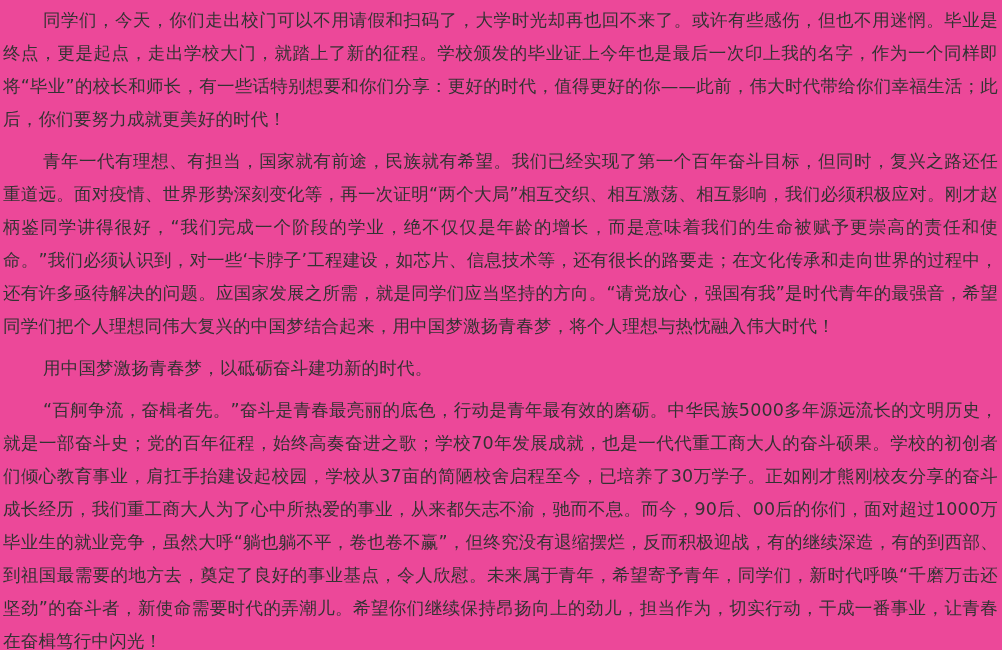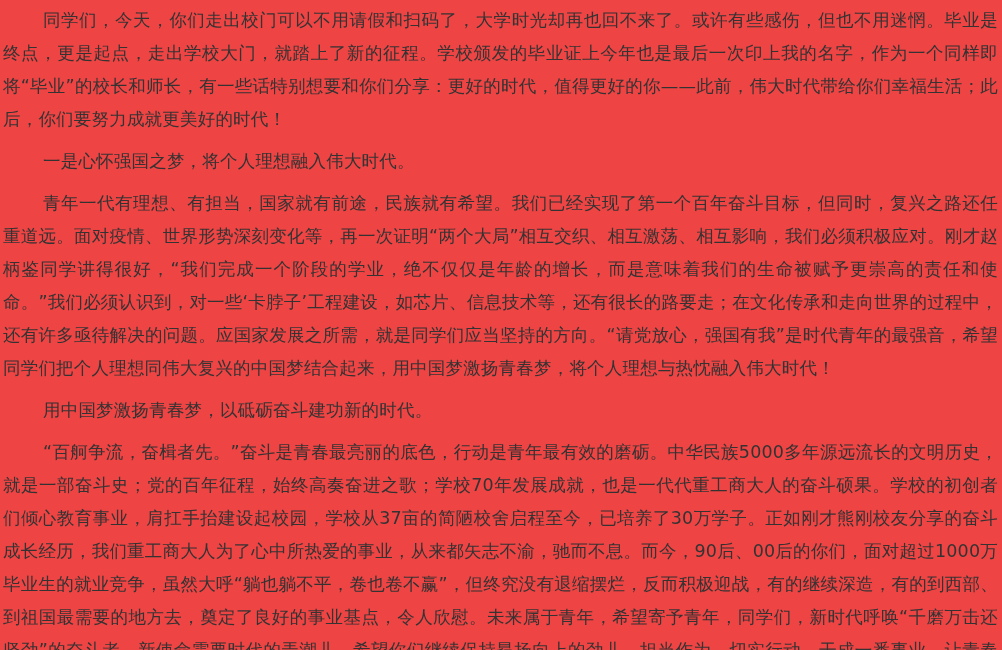--- a/index.html
+++ b/index.html
@@ -5,21 +5,21 @@
   html, body {
     margin: 0;
     padding: 0;
     background: #ffffff;
   }
   .page {
     width: 1002px;
     height: 650px;
     box-sizing: border-box;
     overflow: hidden;
-    background: #ef4444;
+    background: #ec4899;
     padding: 4px 4px 0 3px;
   }
   .doc-block {
     margin: 0 0 9px 0;
     font-family: "DejaVu Sans", "Liberation Sans", sans-serif;
     font-size: 17.5px;
     font-weight: normal;
     line-height: 33px;
     color: #333333;
     text-align: justify;
@@ -31,18 +31,17 @@
     font-size: 17.5px;
     font-weight: normal;
   }
 </style>
 </head>
 <body>
 
 <div class="page">
   <div>
     <p class="doc-block">同学们，今天，你们走出校门可以不用请假和扫码了，大学时光却再也回不来了。或许有些感伤，但也不用迷惘。毕业是终点，更是起点，走出学校大门，就踏上了新的征程。学校颁发的毕业证上今年也是最后一次印上我的名字，作为一个同样即将“毕业”的校长和师长，有一些话特别想要和你们分享：更好的时代，值得更好的你——此前，伟大时代带给你们幸福生活；此后，你们要努力成就更美好的时代！</p>
-    <h2 class="doc-block">一是心怀强国之梦，将个人理想融入伟大时代。</h2>
     <p class="doc-block">青年一代有理想、有担当，国家就有前途，民族就有希望。我们已经实现了第一个百年奋斗目标，但同时，复兴之路还任重道远。面对疫情、世界形势深刻变化等，再一次证明“两个大局”相互交织、相互激荡、相互影响，我们必须积极应对。刚才赵柄鉴同学讲得很好，“我们完成一个阶段的学业，绝不仅仅是年龄的增长，而是意味着我们的生命被赋予更崇高的责任和使命。”我们必须认识到，对一些‘卡脖子’工程建设，如芯片、信息技术等，还有很长的路要走；在文化传承和走向世界的过程中，还有许多亟待解决的问题。应国家发展之所需，就是同学们应当坚持的方向。“请党放心，强国有我”是时代青年的最强音，希望同学们把个人理想同伟大复兴的中国梦结合起来，用中国梦激扬青春梦，将个人理想与热忱融入伟大时代！</p>
     <h2 class="doc-block">用中国梦激扬青春梦，以砥砺奋斗建功新的时代。</h2>
     <p class="doc-block">“百舸争流，奋楫者先。”奋斗是青春最亮丽的底色，行动是青年最有效的磨砺。中华民族5000多年源远流长的文明历史，就是一部奋斗史；党的百年征程，始终高奏奋进之歌；学校70年发展成就，也是一代代重工商大人的奋斗硕果。学校的初创者们倾心教育事业，肩扛手抬建设起校园，学校从37亩的简陋校舍启程至今，已培养了30万学子。正如刚才熊刚校友分享的奋斗成长经历，我们重工商大人为了心中所热爱的事业，从来都矢志不渝，驰而不息。而今，90后、00后的你们，面对超过1000万毕业生的就业竞争，虽然大呼“躺也躺不平，卷也卷不赢”，但终究没有退缩摆烂，反而积极迎战，有的继续深造，有的到西部、到祖国最需要的地方去，奠定了良好的事业基点，令人欣慰。未来属于青年，希望寄予青年，同学们，新时代呼唤“千磨万击还坚劲”的奋斗者，新使命需要时代的弄潮儿。希望你们继续保持昂扬向上的劲儿，担当作为，切实行动，干成一番事业，让青春在奋楫笃行中闪光！</p>
   </div>
 </div>
 
 </body></html>

